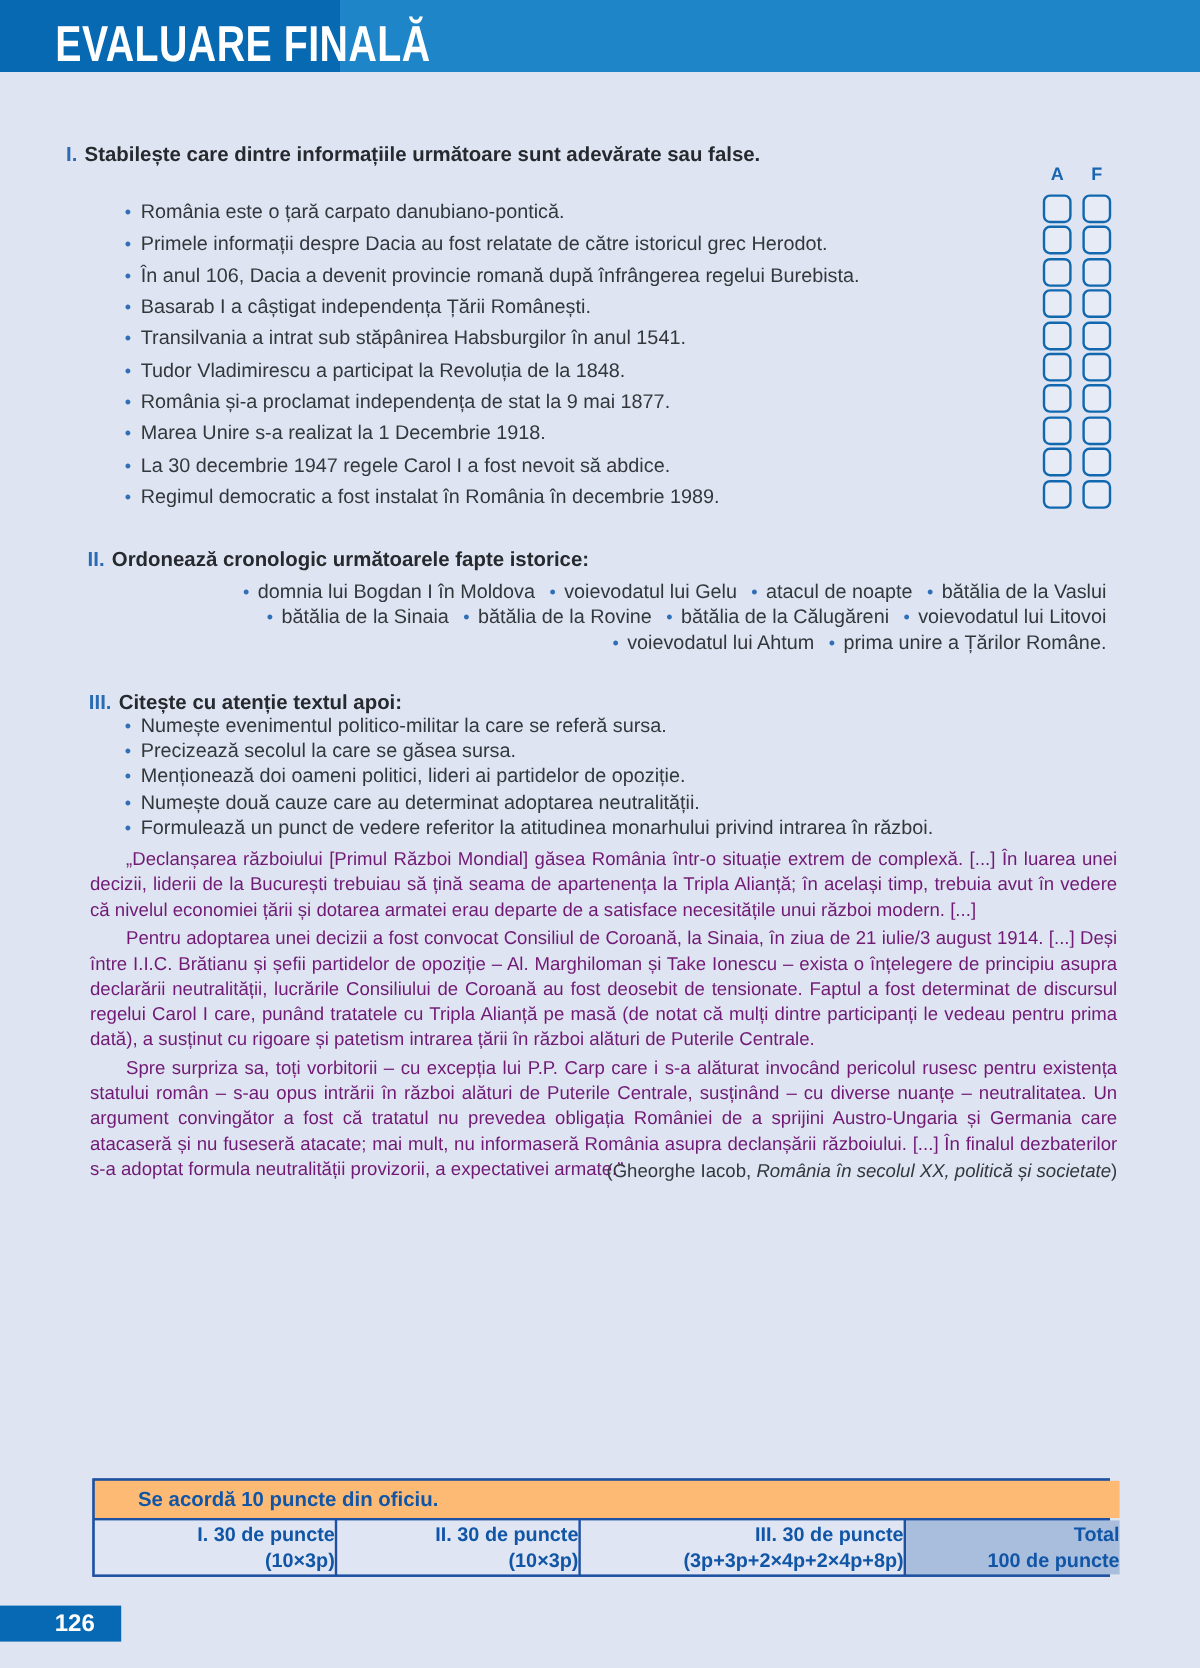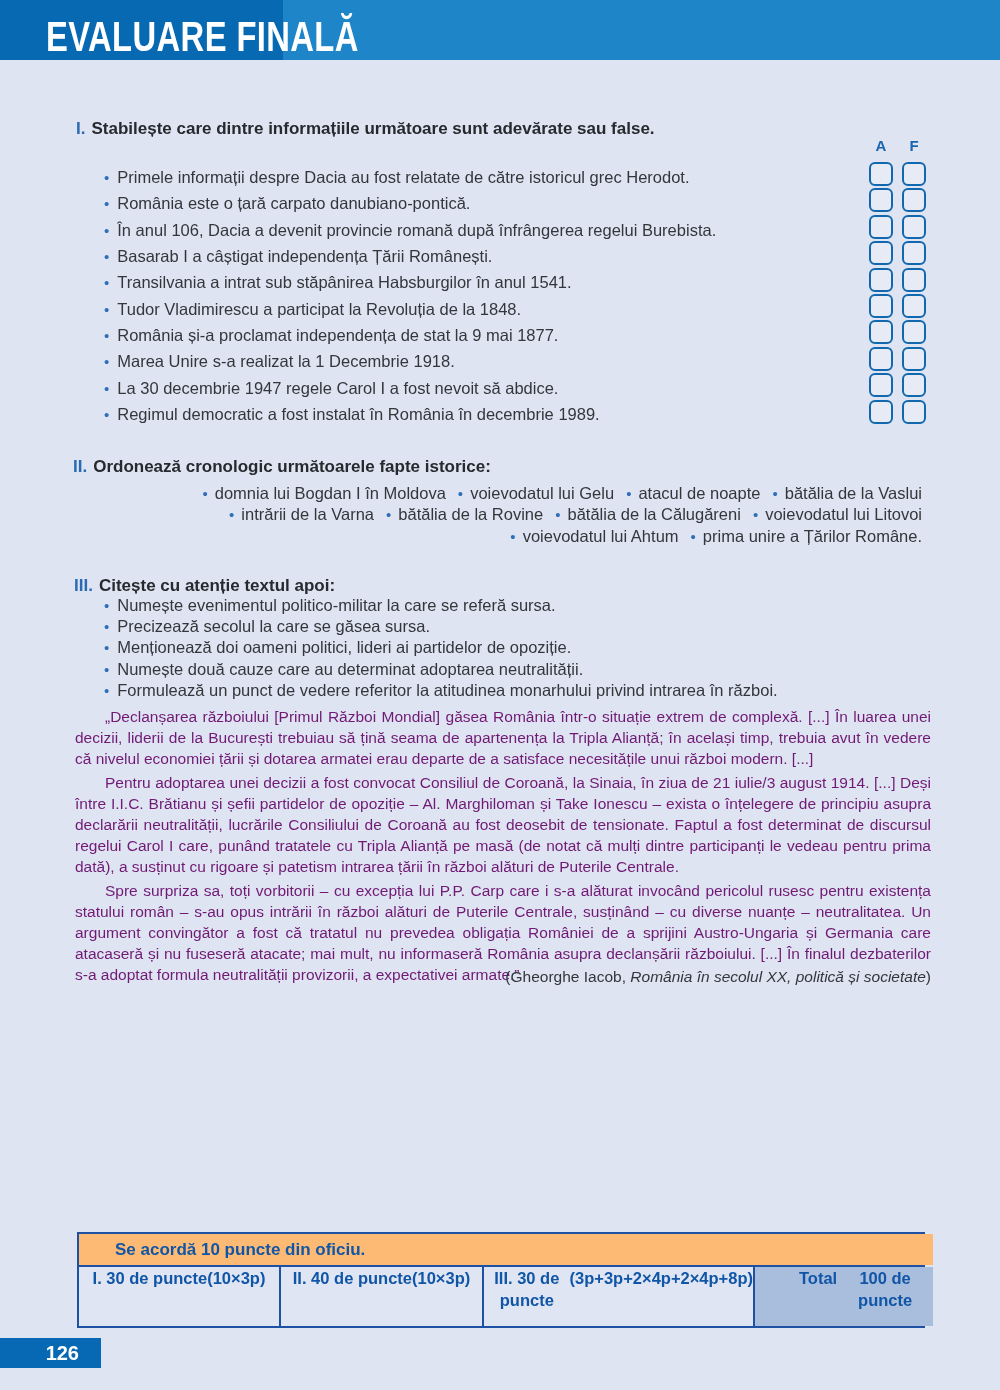--- a/index.html
+++ b/index.html
@@ -71,49 +71,49 @@
   .score-table{
     position:absolute;left:77px;top:1232px;width:848px;box-sizing:border-box;
     display:grid;grid-template-columns:200px 201px 269px 178px;
     border:2.5px solid #1e51a2;background:#1e51a2;grid-gap:2px;
   }
   .st-header{
     grid-column:1/-1;background:#fdba74;height:31px;line-height:31px;
     padding-left:36px;font-weight:bold;font-size:17px;color:#1156a6;
   }
   .st-cell{
-    background:#dfe5f2;height:59px;display:flex;flex-direction:row;
-    align-items:flex-start;justify-content:center;text-align:center;
+    background:#dfe5f2;height:45px;display:flex;flex-direction:column;
+    align-items:flex-end;justify-content:center;text-align:center;
     font-weight:bold;font-size:16.5px;color:#1156a6;line-height:22px;
   }
   .st-cell.total{background:#a9bddd;padding-left:44px;}
 
   
   .pagenum{
     position:absolute;left:0;top:1338px;width:101px;height:30px;box-sizing:border-box;
     background:#0769b3;color:#ffffff;font-weight:bold;font-size:20px;
     text-align:right;line-height:30px;padding-right:22px;
   }
 </style>
 </head>
 <body>
 
 <div class="page">
 
   <div class="banner">
     <div class="banner-title">EVALUARE FINALĂ</div>
   </div>
 
-  <div class="sec-heading" style="left:76px;top:119px;">
+  <div class="sec-heading" style="left:55px;top:119px;">
     <span class="numeral">I.</span><span>Stabilește care dintre informațiile următoare sunt adevărate sau false.</span>
   </div>
 
   <ul class="dotlist s1-list">
+    <li>România este o țară carpato danubiano-pontică.</li>
     <li>Primele informații despre Dacia au fost relatate de către istoricul grec Herodot.</li>
-    <li>România este o țară carpato danubiano-pontică.</li>
     <li>În anul 106, Dacia a devenit provincie romană după înfrângerea regelui Burebista.</li>
     <li>Basarab I a câștigat independența Țării Românești.</li>
     <li>Transilvania a intrat sub stăpânirea Habsburgilor în anul 1541.</li>
     <li>Tudor Vladimirescu a participat la Revoluția de la 1848.</li>
     <li>România și-a proclamat independența de stat la 9 mai 1877.</li>
     <li>Marea Unire s-a realizat la 1 Decembrie 1918.</li>
     <li>La 30 decembrie 1947 regele Carol I a fost nevoit să abdice.</li>
     <li>Regimul democratic a fost instalat în România în decembrie 1989.</li>
   </ul>
 
@@ -165,21 +165,21 @@
   </div>
 
   <div class="sec-heading" style="left:73px;top:457px;">
     <span class="numeral">II.</span><span>Ordonează cronologic următoarele fapte istorice:</span>
   </div>
   <div class="s2-lines">
     <div class="line">
       <span class="item">domnia lui Bogdan I în Moldova</span><span class="item">voievodatul lui Gelu</span><span class="item">atacul de noapte</span><span class="item">bătălia de la Vaslui</span>
     </div>
     <div class="line">
-      <span class="item">intrării de la Varna</span><span class="item">bătălia de la Rovine</span><span class="item">bătălia de la Călugăreni</span><span class="item">voievodatul lui Litovoi</span>
+      <span class="item">bătălia de la Sinaia</span><span class="item">bătălia de la Rovine</span><span class="item">bătălia de la Călugăreni</span><span class="item">voievodatul lui Litovoi</span>
     </div>
     <div class="line">
       <span class="item">voievodatul lui Ahtum</span><span class="item">prima unire a Țărilor Române.</span>
     </div>
   </div>
 
   <div class="sec-heading" style="left:74px;top:576px;">
     <span class="numeral">III.</span><span>Citește cu atenție textul apoi:</span>
   </div>
   <ul class="dotlist s3-list">
@@ -199,21 +199,21 @@
     </div>
   </div>
 
   <div class="score-table">
     <div class="st-header">Se acordă 10 puncte din oficiu.</div>
     <div class="st-cell">
       <span>I. 30 de puncte</span>
       <span>(10×3p)</span>
     </div>
     <div class="st-cell">
-      <span>II. 40 de puncte</span>
+      <span>II. 30 de puncte</span>
       <span>(10×3p)</span>
     </div>
     <div class="st-cell">
       <span>III. 30 de puncte</span>
       <span>(3p+3p+2×4p+2×4p+8p)</span>
     </div>
     <div class="st-cell total">
       <span>Total</span>
       <span>100 de puncte</span>
     </div>

